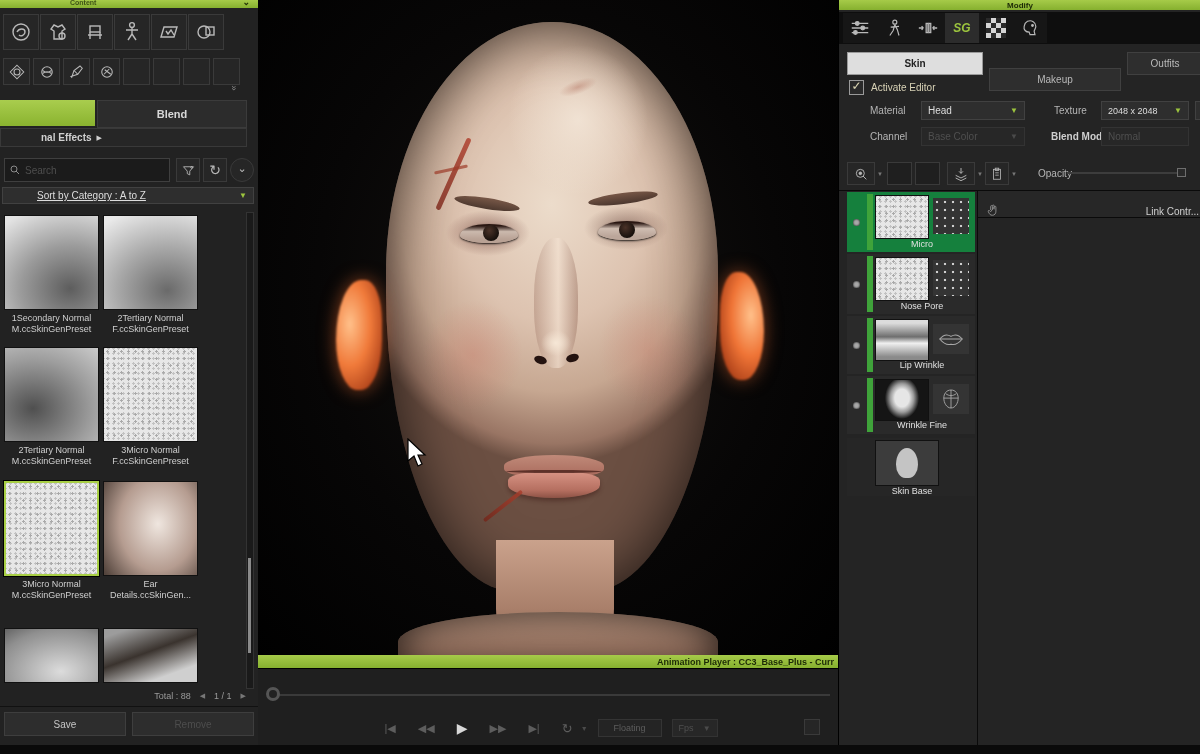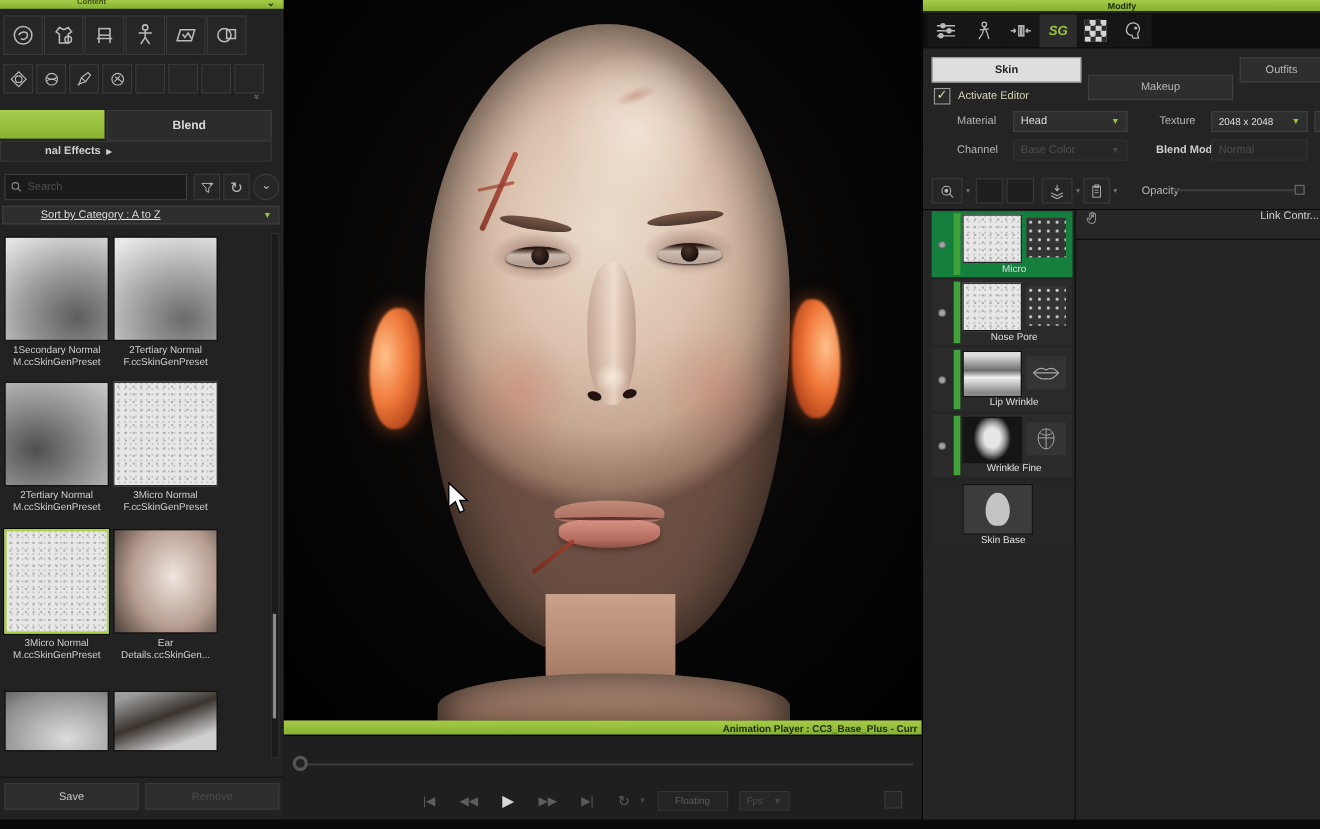--- a/index.html
+++ b/index.html
@@ -182,20 +182,26 @@
         </div>
     </div>
 
     <div class="abs thumb" style="left:4px;top:628px;width:95px;height:55px;background:radial-gradient(90px 60px at 60% 80%,#dcdcdc,#8f8f8f 70%,#5a5a5a);"></div>
     <div class="abs thumb" style="left:103px;top:628px;width:95px;height:55px;background:linear-gradient(160deg,#9c9c9c 10%,#3a332e 45%,#cfcfcf 80%);"></div>
 
     <div class="abs" style="left:246px;top:212px;width:6px;height:475px;background:#1a1a1a;border:1px solid #333;">
       <div class="abs" style="left:1px;top:345px;width:3px;height:95px;background:#8a8a8a;"></div>
     </div>
 
+    <div class="abs" style="left:0;top:688px;width:252px;height:16px;display:flex;align-items:center;justify-content:flex-end;gap:9px;font-size:9px;color:#9a9a9a;">
+      <span>Total : 88</span>
+      <span style="font-size:7px;color:#777;">◀</span>
+      <span>1 / 1</span>
+      <span style="font-size:7px;color:#777;margin-right:6px;">▶</span>
+    </div>
     <div class="abs" style="left:0;top:706px;width:258px;height:1px;background:#111;"></div>
     <div class="abs btn" style="left:4px;top:712px;width:122px;height:24px;font-size:10px;">
       <span>Save</span>
     </div>
     <div class="abs btn" style="left:132px;top:712px;width:122px;height:24px;font-size:10px;color:#4d4d4d;">
       <span>Remove</span>
     </div>
   </div>
 
   <div class="abs" style="left:258px;top:0;width:580px;height:655px;background:radial-gradient(420px 520px at 50% 45%,#141210 0%,#070606 55%,#000 100%);overflow:hidden;">
@@ -372,21 +378,21 @@
         </svg>
       </div>
     <span class="abs" style="left:172px;top:171px;color:#777;font-size:6px;">▼</span>
     <span class="abs lbl" style="left:184px;top:168px;">Opacity</span>
     <div class="abs" style="left:228px;top:172px;width:112px;height:2px;background:#3d3d3d;"></div>
     <div class="abs" style="left:338px;top:168px;width:9px;height:9px;border:1px solid #6e6e6e;background:#2a2a2a;box-sizing:border-box;"></div>
 
     <div class="abs" style="left:0;top:190px;width:362px;height:1px;background:#0a0a0a;"></div>
     <div class="abs" style="left:138px;top:190px;width:1px;height:555px;background:#0a0a0a;"></div>
 
-    <div class="abs" style="left:139px;top:191px;width:223px;height:26px;background:#272727;border-bottom:1px solid #0a0a0a;display:flex;align-items:flex-start;">
+    <div class="abs" style="left:139px;top:191px;width:223px;height:26px;background:#272727;border-bottom:1px solid #0a0a0a;display:flex;align-items:flex-end;">
       <svg width="14" height="14" viewBox="0 0 24 24" style="margin-left:8px;stroke:#8f8f8f;fill:none;stroke-width:1.6;">
           <path d="M8 12V6a1.5 1.5 0 013 0v5m0-6a1.5 1.5 0 013 0v6m0-4a1.5 1.5 0 013 0v7c0 4-2 7-6 7s-5-2-7-6c-1-2 1-3 2-2l2 2z"></path>
         </svg>
       <span style="position:absolute;right:2px;font-size:10px;color:#cfcfcf;">Link Contr...</span>
     </div>
 
     <div class="abs" style="left:8px;top:192px;width:128px;height:60px;background:#15803d;">
       <div class="abs eyeDot" style="left:6px;top:27px;"></div>
       <div class="abs" style="left:20px;top:2px;width:6px;height:56px;background:#3fa33a;"></div>
       <div class="abs noise" style="left:28px;top:3px;width:52px;height:42px;border:1px solid #111;"></div>

